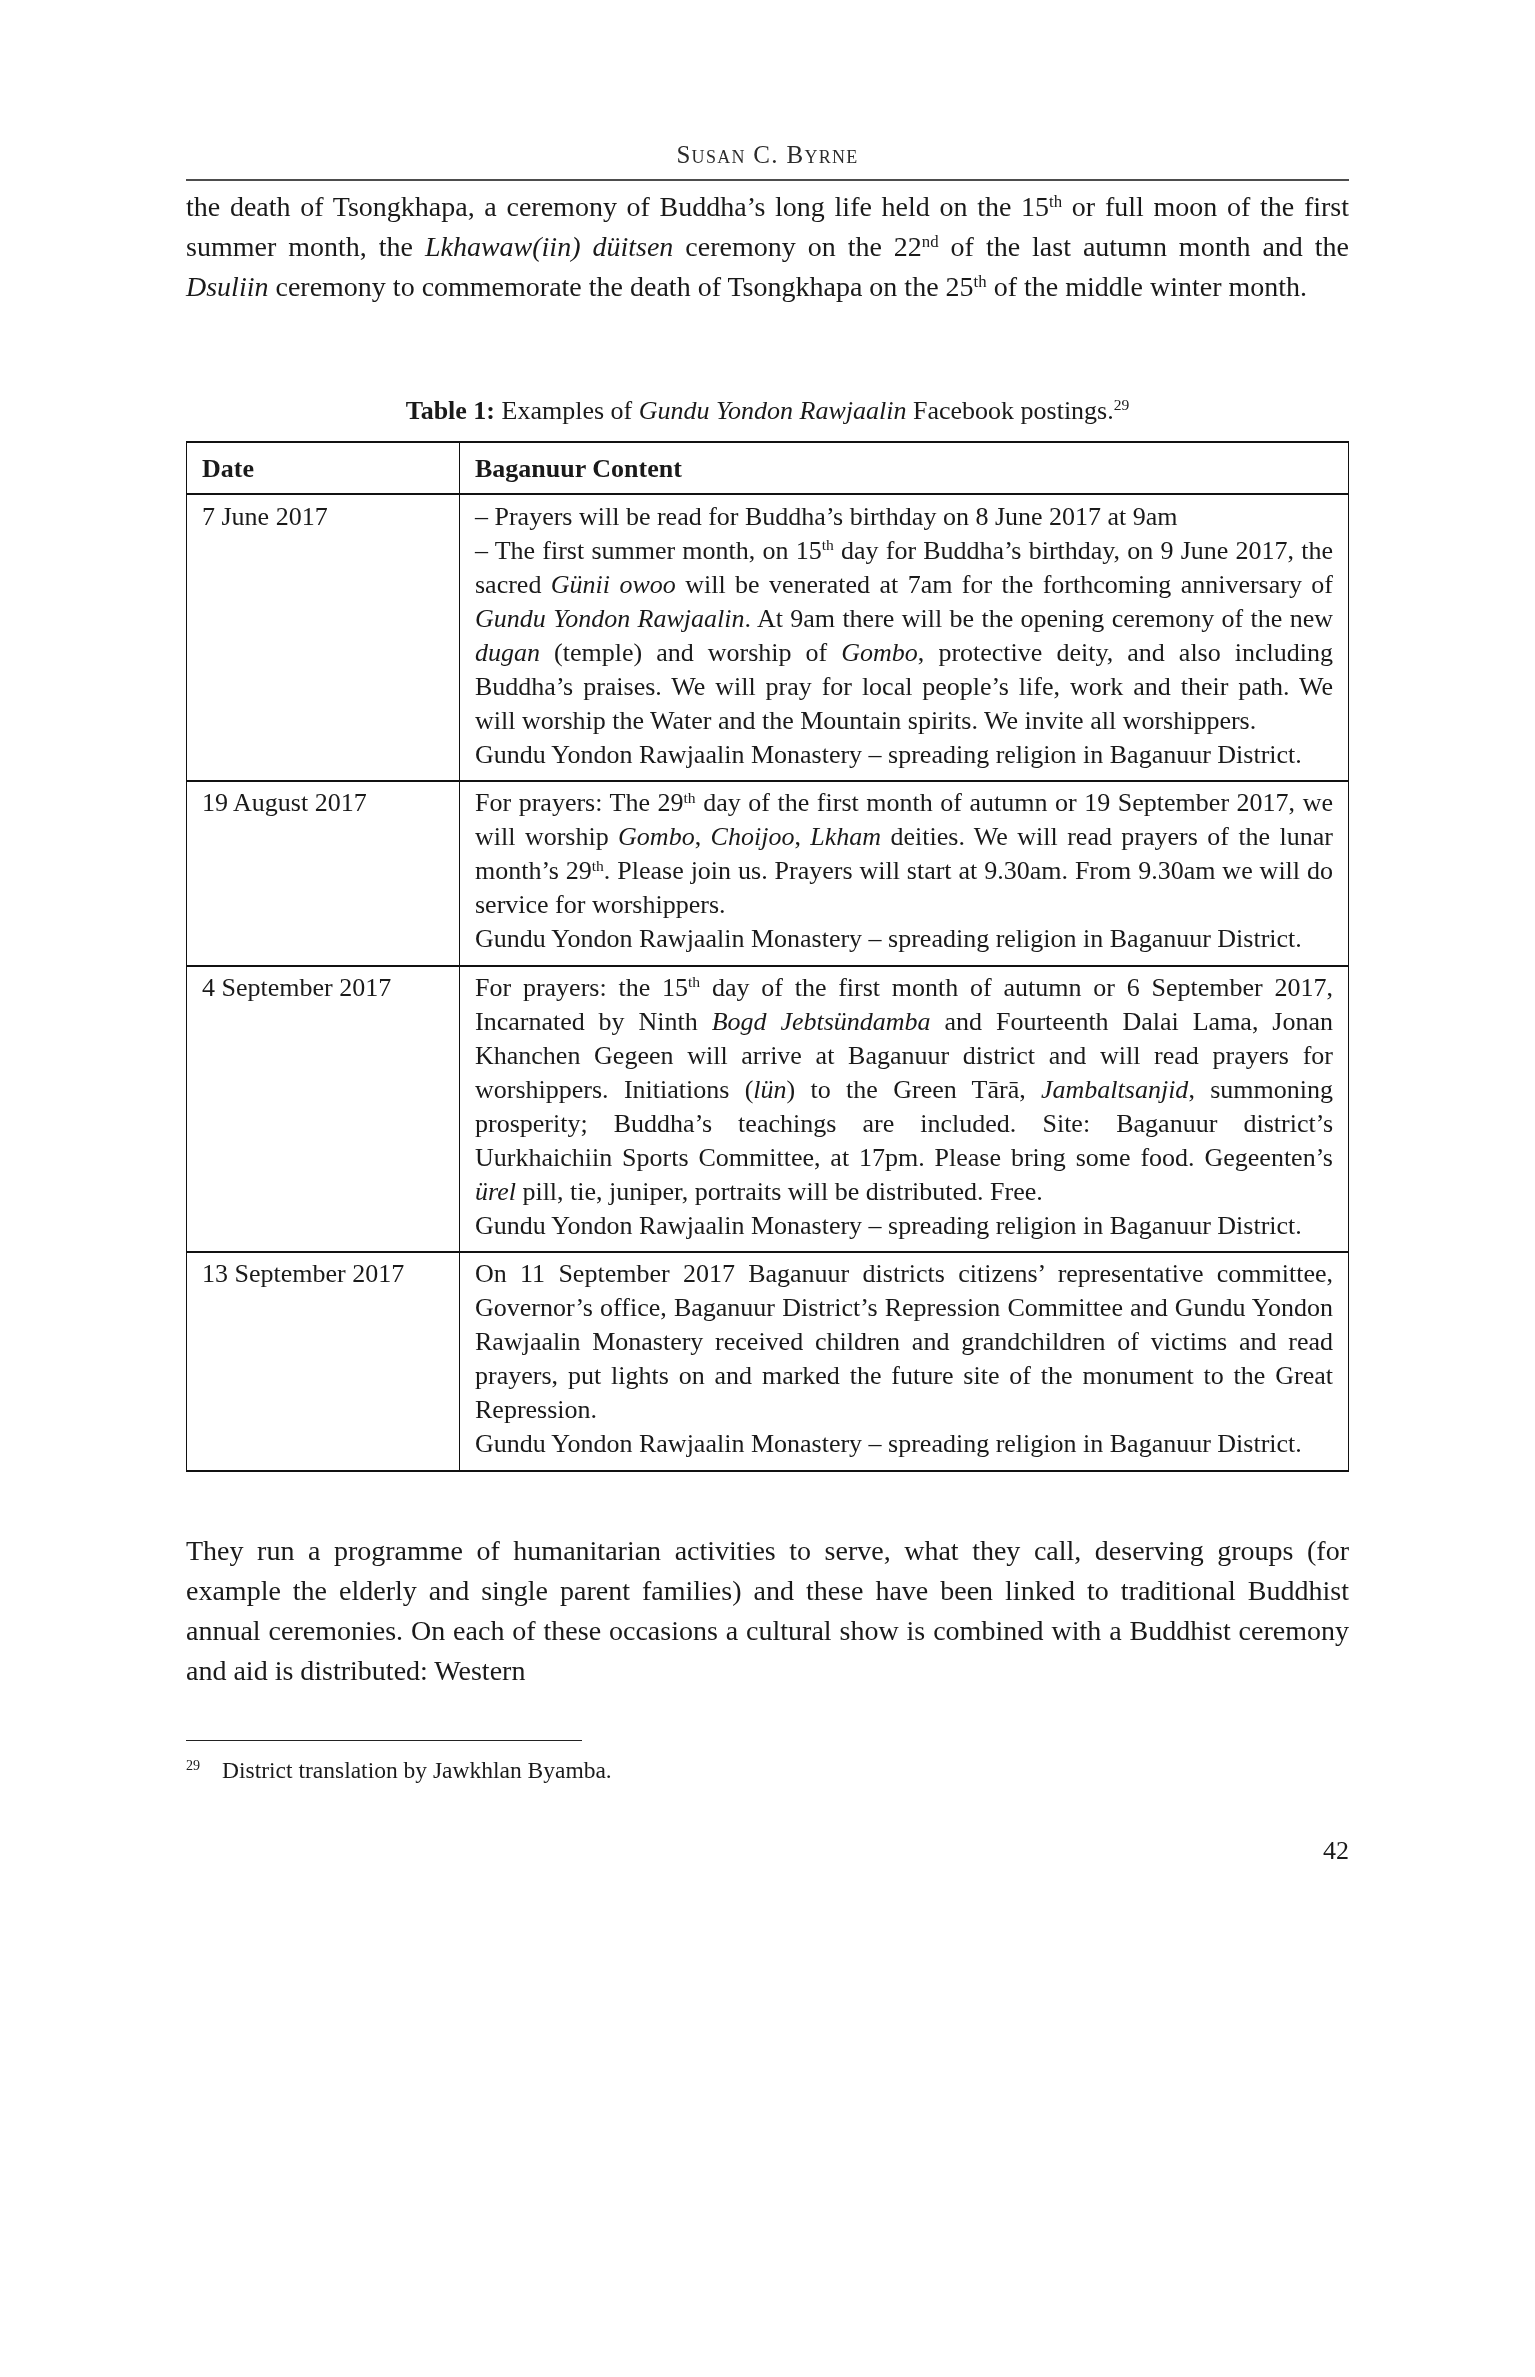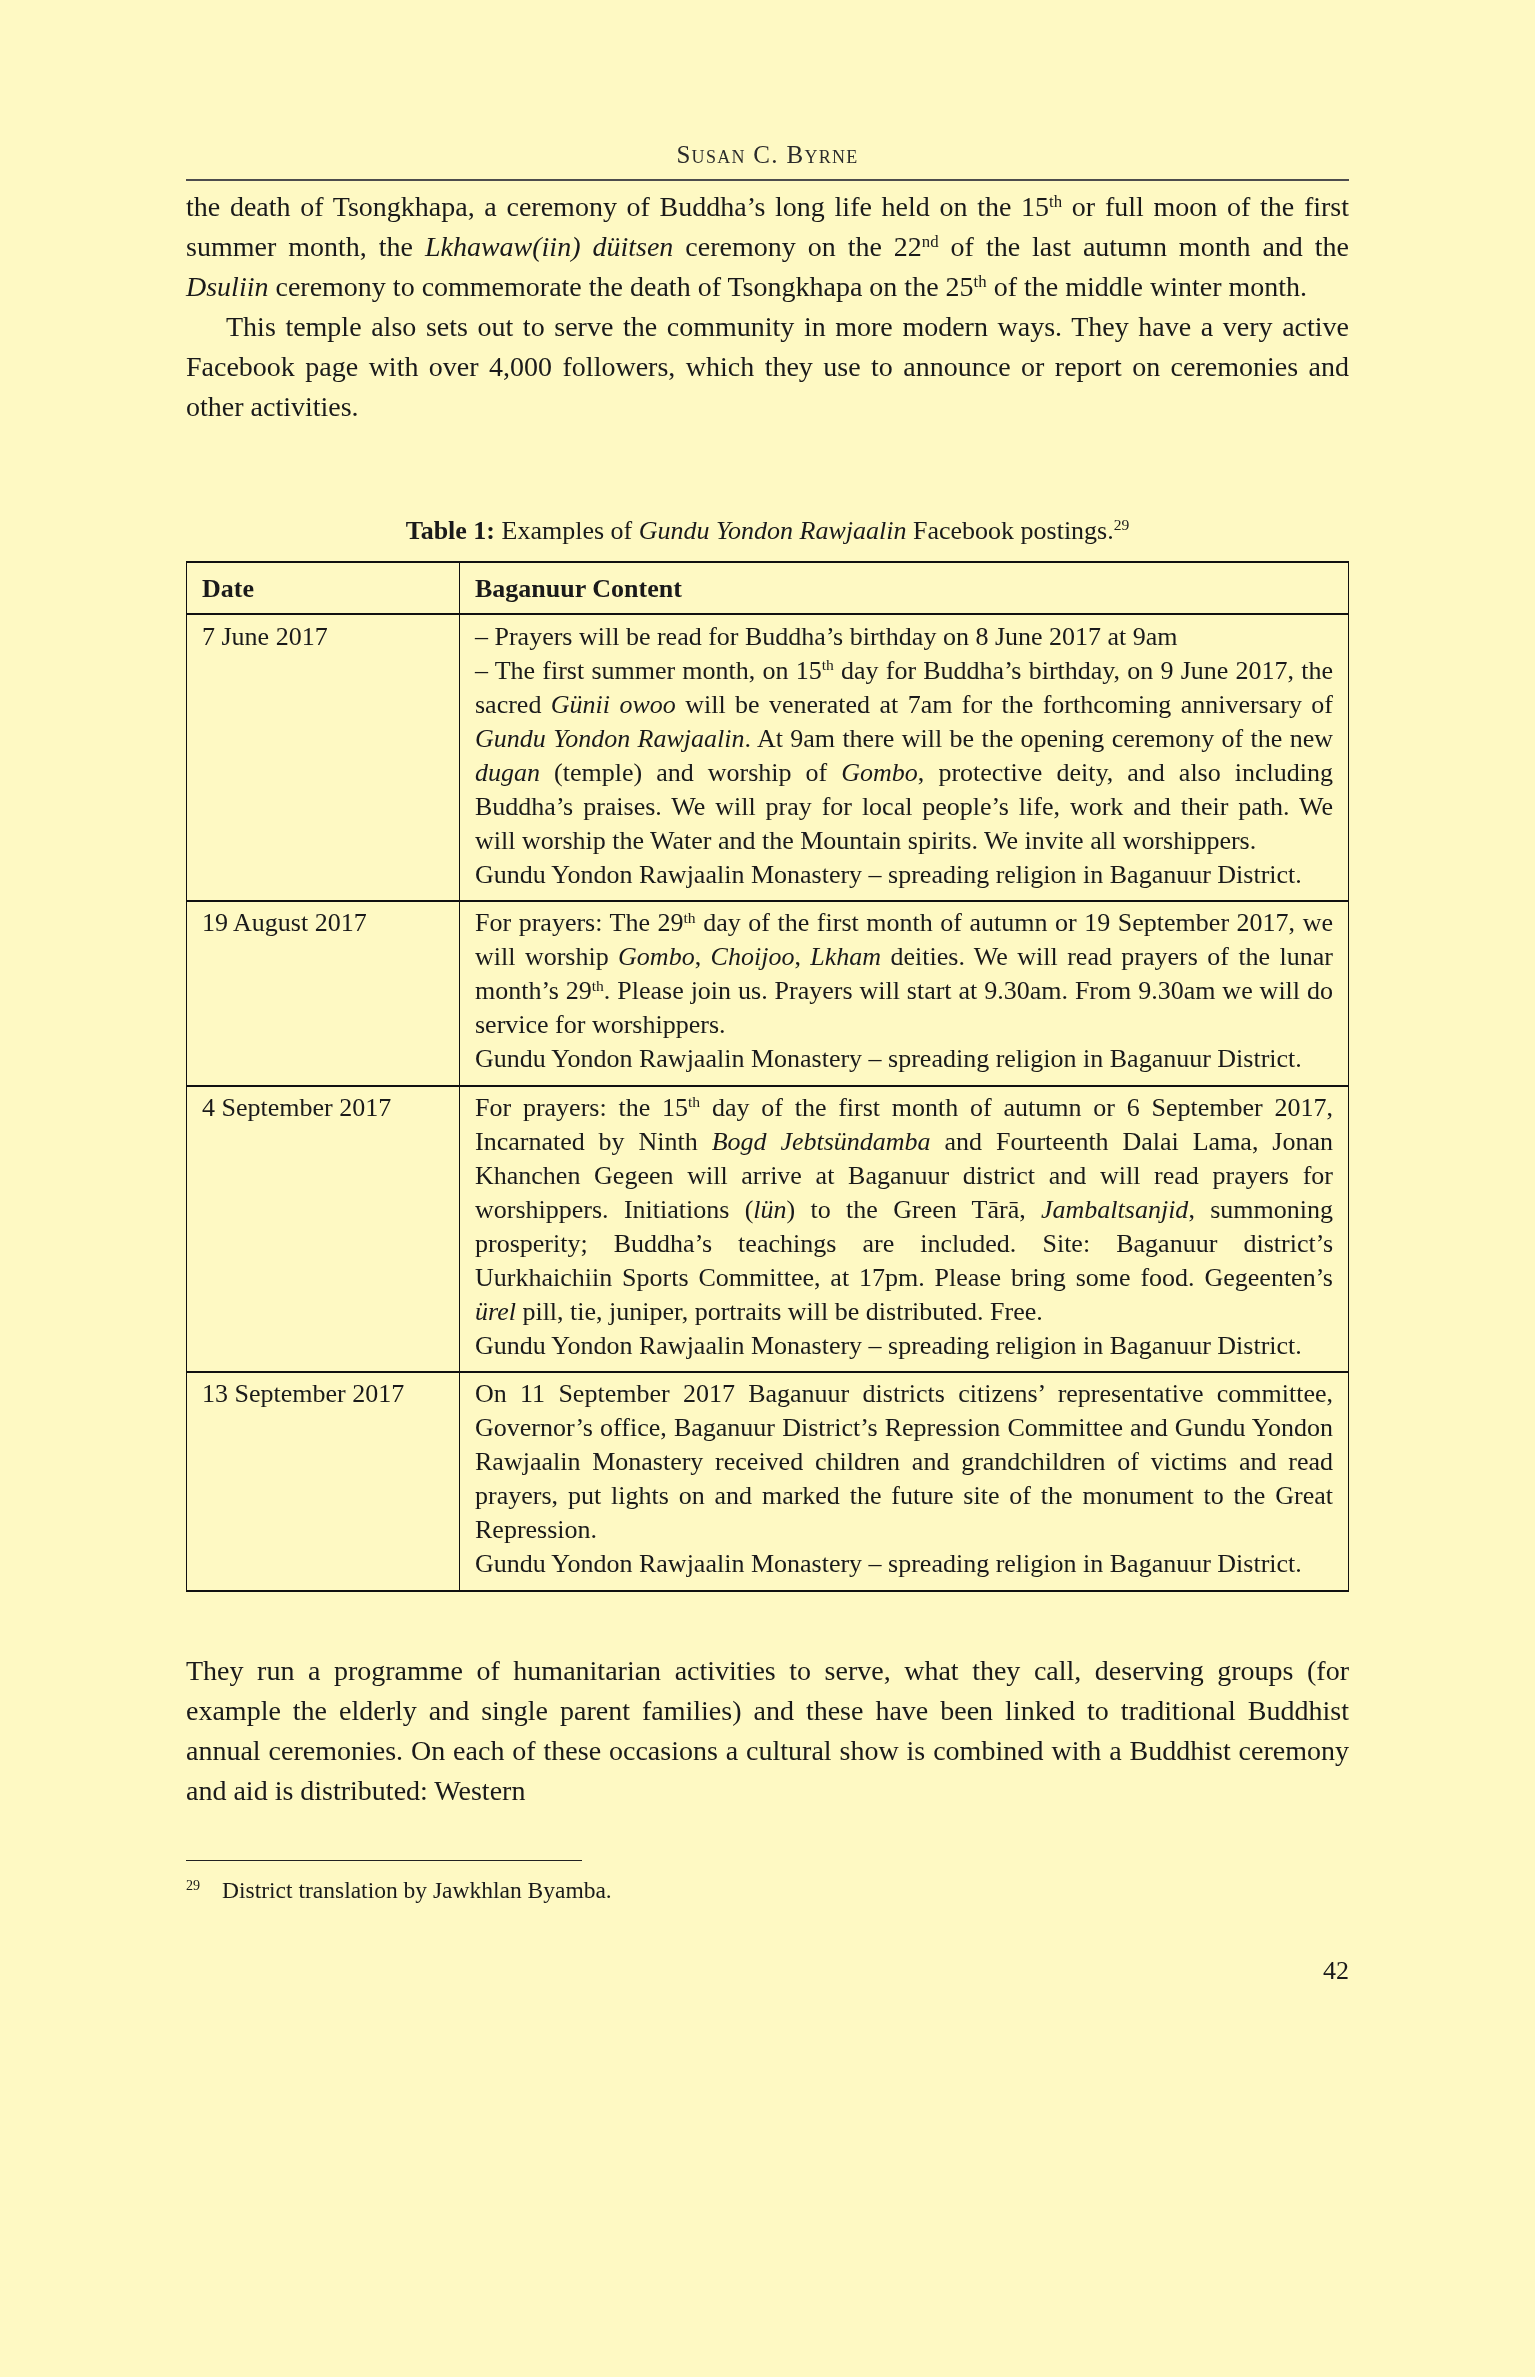--- a/index.html
+++ b/index.html
@@ -1,20 +1,20 @@
 <!DOCTYPE html>
 <html style="font-size:13.4px"><head>
 <meta charset="utf-8">
 <style>
   html,body { margin:0; padding:0; background:#e8e8e8; }
   .page {
     position:relative;
     width:1535px; height:2377px;
     margin:0 auto;
-    background:#fef9c3;
+    background:#ffffff;
     box-sizing:border-box;
     padding:141px 186px 0 186px;
     font-family:"Liberation Serif","DejaVu Serif",serif;
     color:#1a1a1a;
   }
   .running-header {
     text-align:center;
     font-variant:small-caps;
     font-size:25px;
     letter-spacing:1.3px;
@@ -93,21 +93,20 @@
 <body>
 
 <div class="page">
 
   <div class="running-header">
     <span>Susan C. Byrne</span>
   </div>
   <hr class="header-rule">
 
   <p class="body-text para-first"><span>the death of Tsongkhapa, a ceremony of Buddha’s long life held on the 15</span><sup class="s">th</sup><span> or full moon of the first summer month, the </span><i>Lkhawaw(iin) düitsen</i><span> ceremony on the 22</span><sup class="s">nd</sup><span> of the last autumn month and the </span><i>Dsuliin</i><span> ceremony to commemorate the death of Tsongkhapa on the 25</span><sup class="s">th</sup><span> of the middle winter month.</span></p>
-  <p class="body-text para-indent"><span>This temple also sets out to serve the community in more modern ways. They have a very active Facebook page with over 4,000 followers, which they use to announce or report on ceremonies and other activities.</span></p>
 
   <div class="table-caption"><b>Table 1:</b><span> Examples of </span><i>Gundu Yondon Rawjaalin</i><span> Facebook postings.</span><sup class="s">29</sup></div>
 
   <table class="postings">
     <colgroup>
         <col class="c-date">
         <col class="c-content">
       </colgroup>
     <thead>
       <tr>

